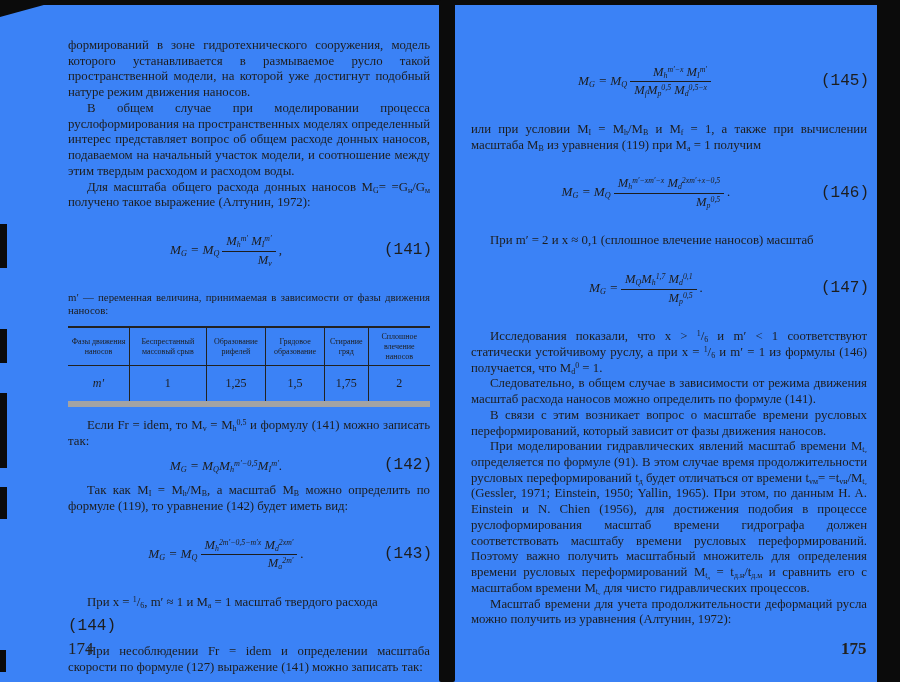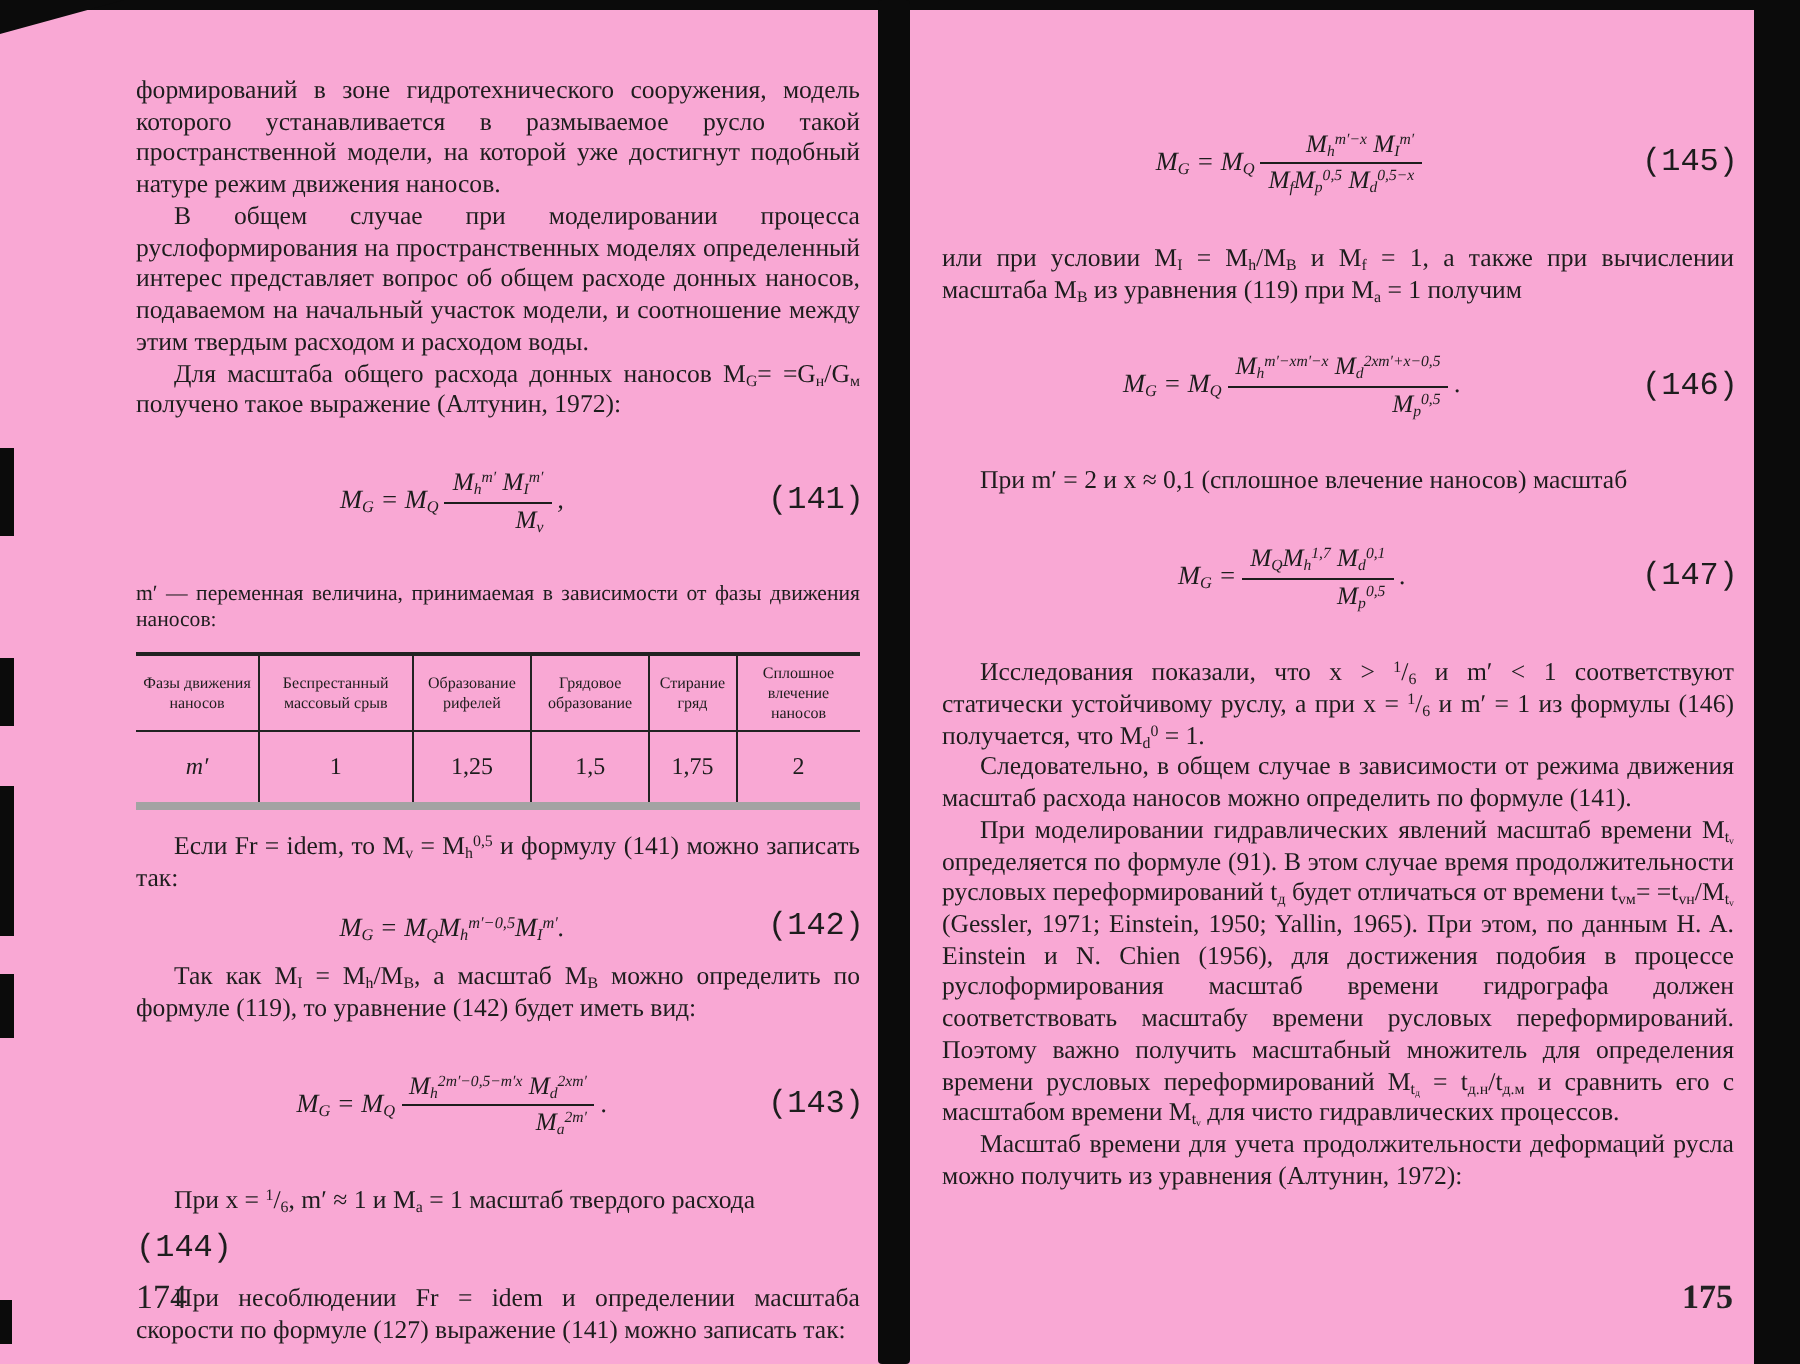--- a/index.html
+++ b/index.html
@@ -1,16 +1,16 @@
 <!DOCTYPE html>
 <html lang="ru"><head>
 <meta charset="utf-8">
 <style>
   html,body{margin:0;padding:0;background:#888;}
-  .scan{position:relative;width:900px;height:682px;background:#f9a8d4;overflow:hidden;
+  .scan{position:relative;width:900px;height:682px;background:#3b82f6;overflow:hidden;
         font-family:"Liberation Serif","DejaVu Serif",serif;color:#1d1d1d;}
   
   .film{position:absolute;background:#0b0b0b;}
   .top-bar{left:0;top:0;width:900px;height:5px;}
   .corner-tl{left:0;top:0;width:62px;height:17px;clip-path:polygon(0 0,100% 0,0 100%);}
   .gutter{left:439px;top:0;width:16px;height:682px;border-radius:2px;}
   .right-strip{left:877px;top:0;width:23px;height:682px;}
   .mark{left:0;width:7px;}
   .m1{top:224px;height:44px;}
   .m2{top:329px;height:34px;}
@@ -29,21 +29,21 @@
   sub{font-size:0.62em;line-height:0;vertical-align:-0.25em;}
   
   .eq{display:flex;align-items:center;margin:7px 0;font-style:italic;font-size:13.2px;}
   .eq-body{flex:1;text-align:center;}
   .eq-tag{font-style:normal;width:46px;font-size:16px;font-family:Liberation Mono, monospace;}
   .frac{display:inline-block;vertical-align:middle;text-align:right;margin:16px 3px;font-size:12.6px;}
   .frac .num{display:block;padding:0 4px 1px;border-bottom:1px solid #1d1d1d;}
   .frac .den{display:block;padding:1px 4px 0;}
   
   .phases-table{width:100%;border-collapse:collapse;margin:9px 0 11px;
-        border-top:2px solid #222;border-bottom:4px solid #a3a3a3;}
+        border-top:2px solid #222;border-bottom:6px solid #a3a3a3;}
   .phases-table th{font-weight:normal;font-size:8px;line-height:1.2;padding:4px 2px;
         text-align:center;vertical-align:middle;border-bottom:1px solid #222;}
   .phases-table td{font-size:12px;text-align:center;padding:10px 2px;}
   .phases-table th+th,.phases-table td+td{border-left:1px solid #222;}
   .phases-table .c0{width:17%;}
   .cell-var{font-style:italic;}
   
   .pageno{position:absolute;font-size:17px;color:#222;}
   .pn-left{left:68px;top:639px;}
   .pn-right{left:841px;top:639px;font-weight:bold;}
@@ -134,19 +134,20 @@
 
     <p>При <span class="it">m</span>′ = 2 и <span class="it">x</span> ≈ 0,1 (сплошное влечение наносов) масштаб</p>
 
     <div class="eq">
       <span class="eq-body"><span>M<sub>G</sub> =</span><span class="frac"><span class="num">M<sub>Q</sub>M<sub>h</sub><sup>1,7</sup> M<sub>d</sub><sup>0,1</sup></span><span class="den">M<sub>p</sub><sup>0,5</sup></span></span><span>.</span></span>
       <span class="eq-tag">(147)</span>
     </div>
 
     <p>Исследования показали, что <span class="it">x</span> &gt; <sup>1</sup>/<sub>6</sub> и <span class="it">m</span>′ &lt; 1 соответствуют статически устойчивому руслу, а при <span class="it">x</span> = <sup>1</sup>/<sub>6</sub> и <span class="it">m</span>′ = 1 из формулы (146) получается, что <span class="it">M<sub>d</sub><sup>0</sup></span> = 1.</p>
     <p>Следовательно, в общем случае в зависимости от режима движения масштаб расхода наносов можно определить по формуле (141).</p>
+    <p>В связи с этим возникает вопрос о масштабе времени русловых переформирований, который зависит от фазы движения наносов.</p>
     <p>При моделировании гидравлических явлений масштаб времени <span class="it">M<sub>t<sub>v</sub></sub></span> определяется по формуле (91). В этом случае время продолжительности русловых переформирований <span class="it">t</span><sub>д</sub> будет отличаться от времени <span class="it">t<sub>vм</sub></span>= =<span class="it">t<sub>vн</sub>/M<sub>t<sub>v</sub></sub></span> (Gessler, 1971; Einstein, 1950; Yallin, 1965). При этом, по данным H. A. Einstein и N. Chien (1956), для достижения подобия в процессе руслоформирования масштаб времени гидрографа должен соответствовать масштабу времени русловых переформирований. Поэтому важно получить масштабный множитель для определения времени русловых переформирований <span class="it">M<sub>t<sub>д</sub></sub></span> = <span class="it">t</span><sub>д.н</sub>/<span class="it">t</span><sub>д.м</sub> и сравнить его с масштабом времени <span class="it">M<sub>t<sub>v</sub></sub></span> для чисто гидравлических процессов.</p>
     <p>Масштаб времени для учета продолжительности деформаций русла можно получить из уравнения (Алтунин, 1972):</p>
   </div>
 
   <div class="pageno pn-left">174</div>
   <div class="pageno pn-right">175</div>
 </div>
 
 </body></html>

